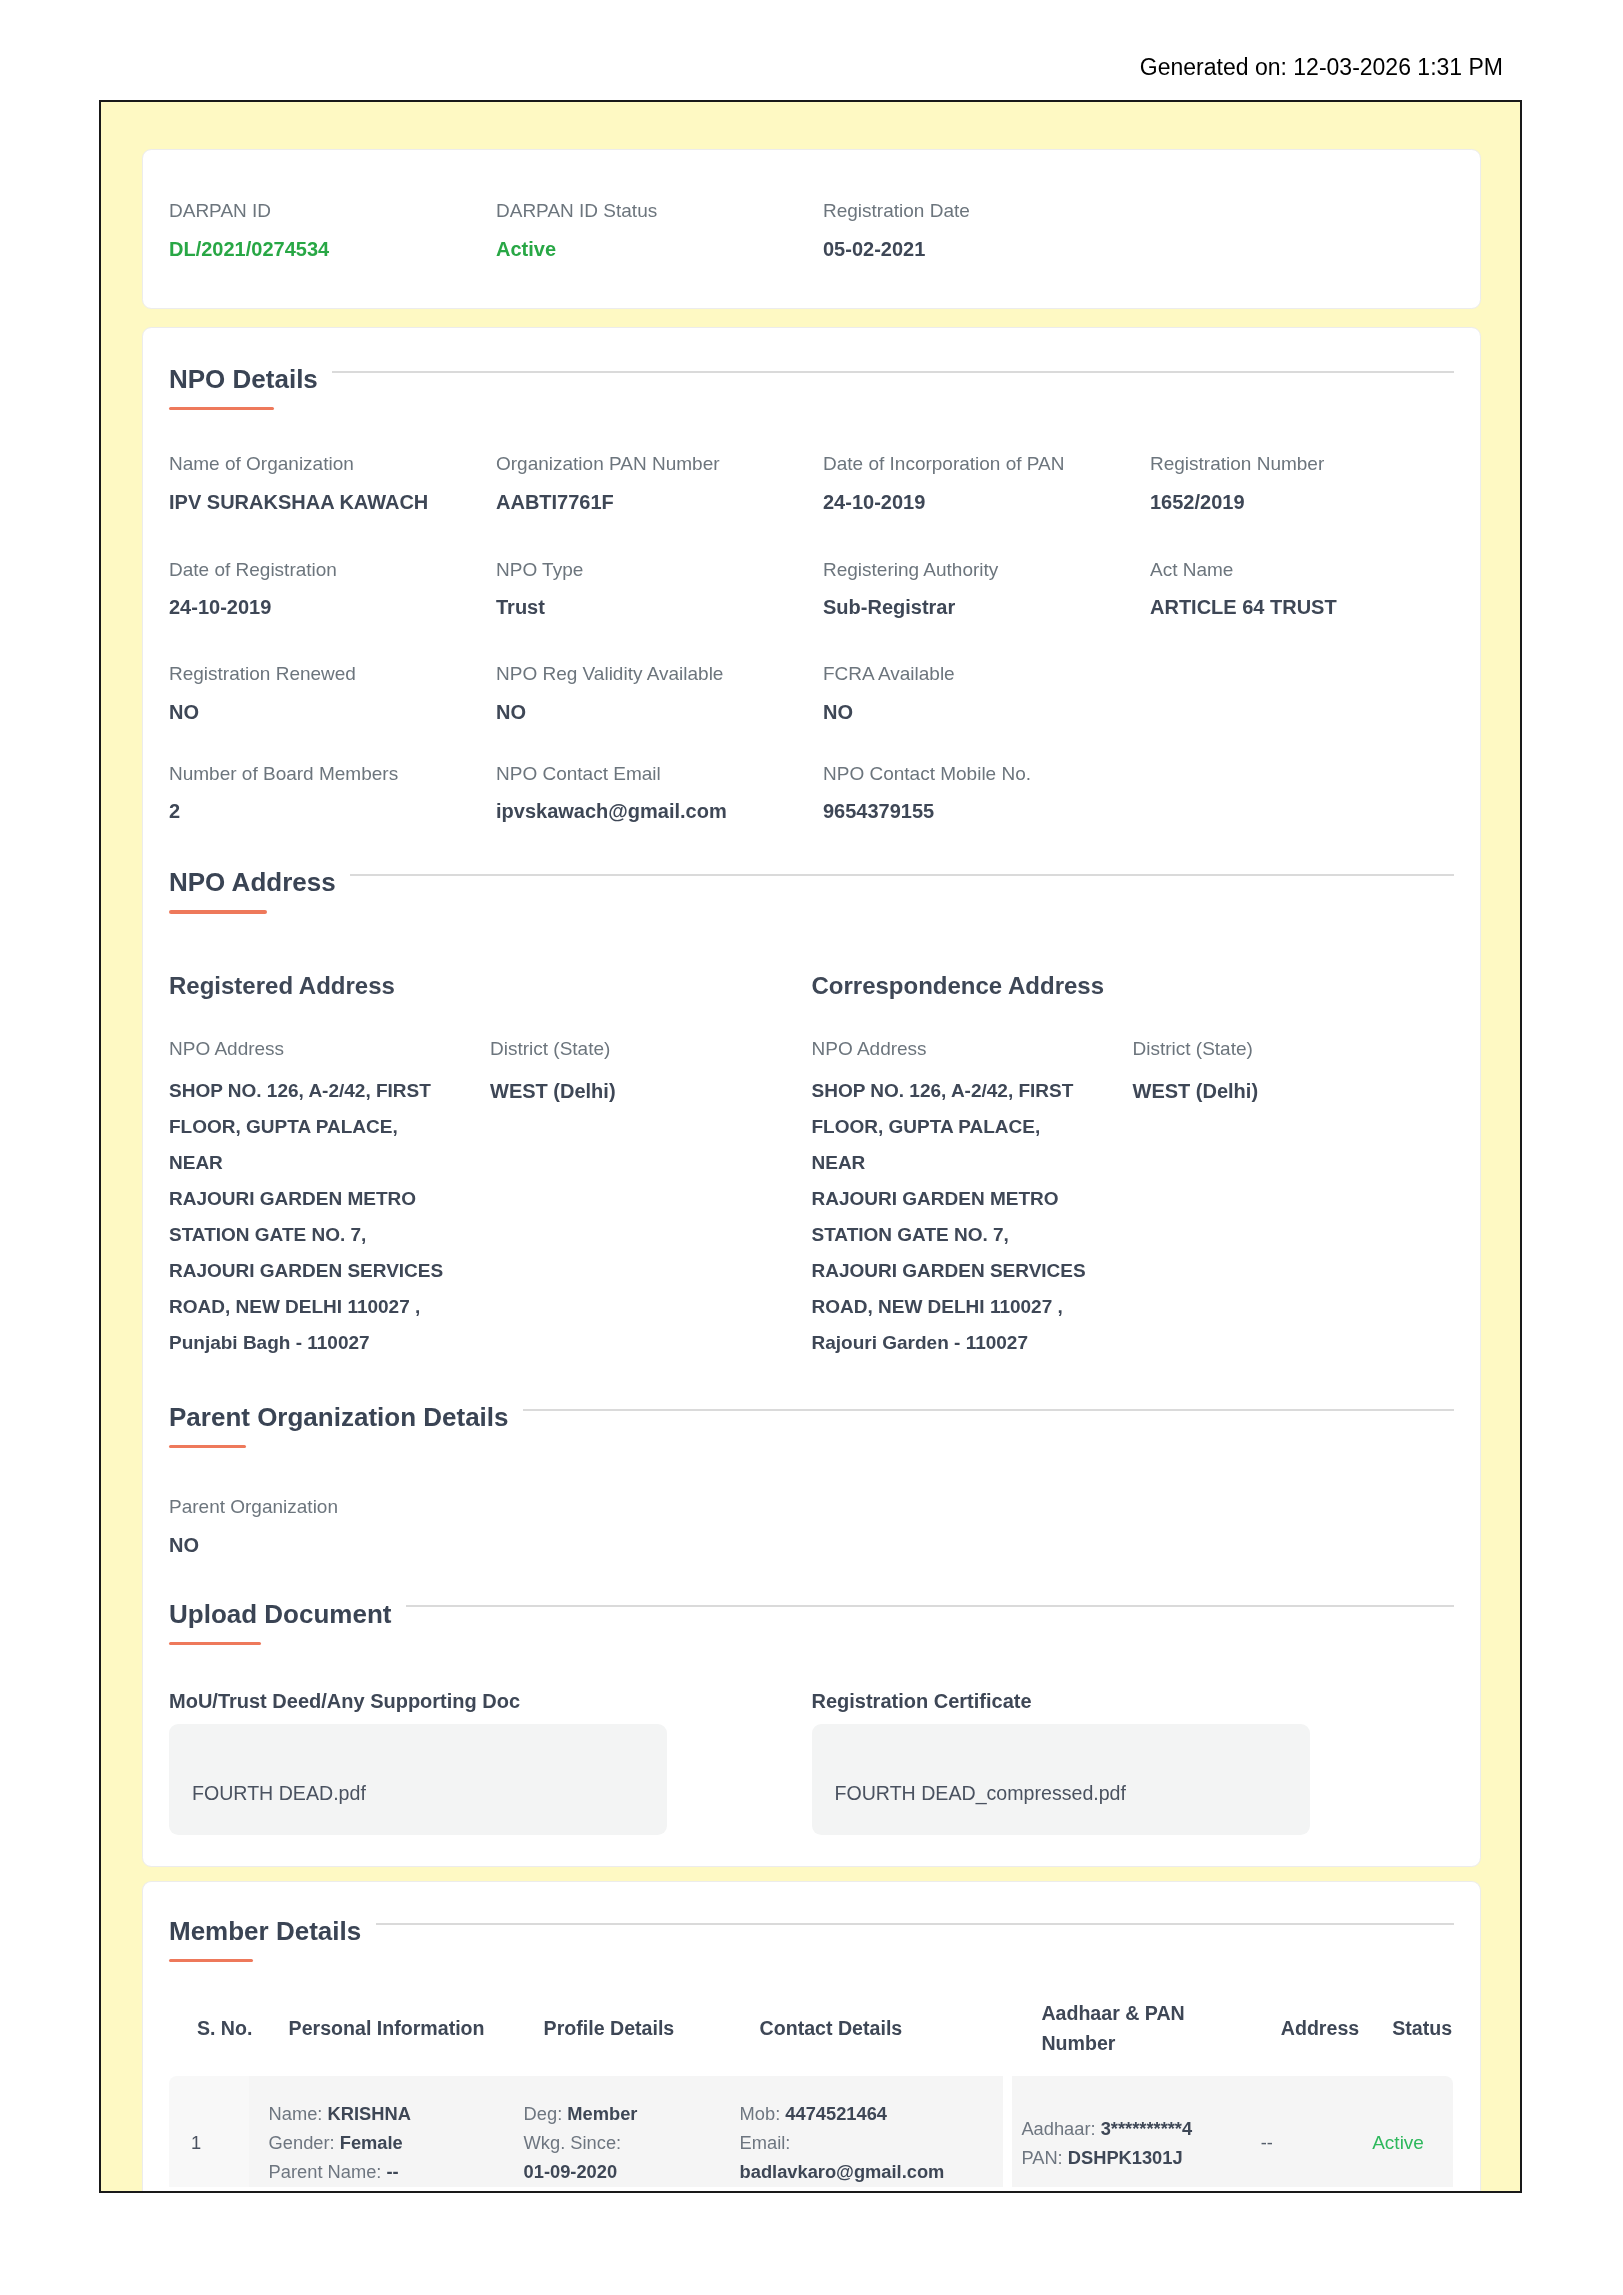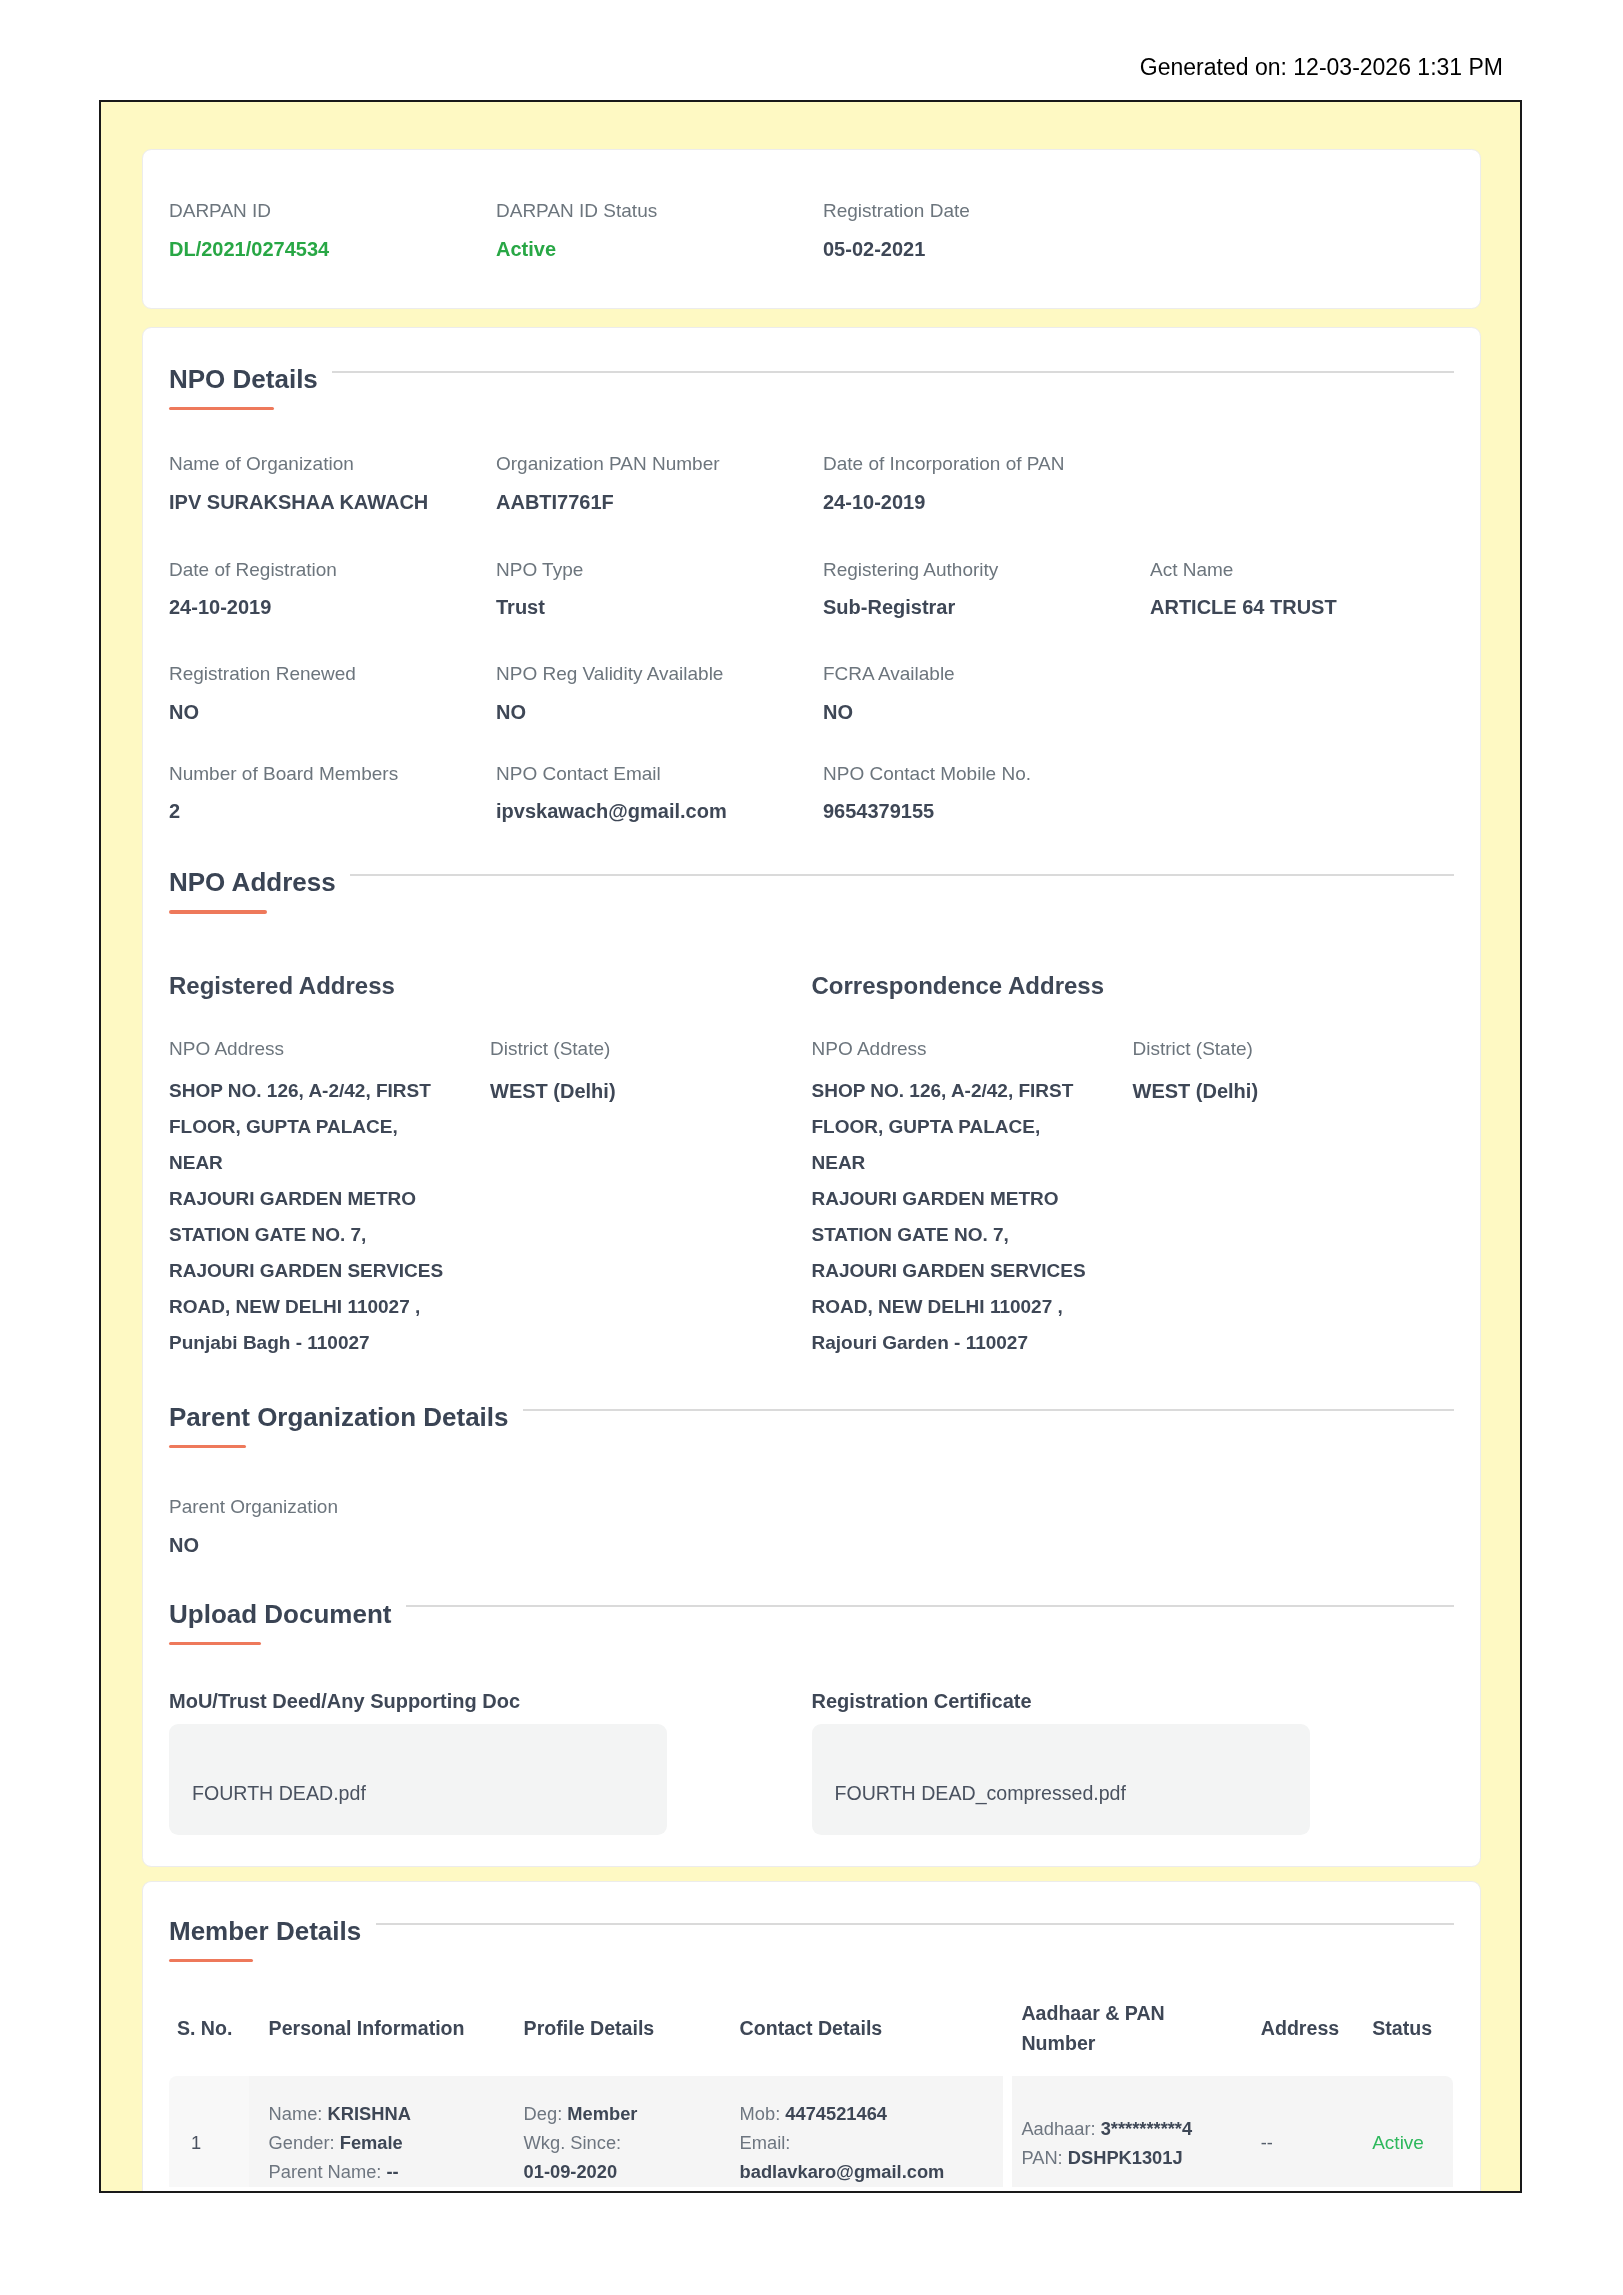--- a/index.html
+++ b/index.html
@@ -52,21 +52,21 @@
   .upload-grid { display:grid; grid-template-columns:1fr 1fr; margin-top:44px; }
   .upload-label { font-size:20px; font-weight:bold; color:#3e4756; line-height:25px; }
   .file-box {
     width:498px; height:111px; background:#f3f4f4; border-radius:9.2px;
     margin-top:10.5px; padding:58px 0 0 23px; cursor:pointer;
   }
   .file-name { font-size:19.6px; color:#4a5260; }
 
   .member-table { margin-top:36px; }
   .m-grid { display:grid; grid-template-columns:80px 255px 216px 283px 9.2px 229px 92px 120px; }
-  .m-head { align-items:center; }
+  .m-head { align-items:center;margin-left:20px; }
   .m-head .hcell { font-size:19.6px; font-weight:bold; color:#3e4756; line-height:30px; padding-left:19.6px; }
   .m-head .hcell.sno { padding-left:7.9px; }
   .m-head .hcell.aadhaar { padding-left:9.2px; }
   .m-head .hcell.aadhaar span { display:inline-block; max-width:151px; }
   .m-head .hcell.status { padding-left:39px; }
   .m-row { margin-top:17.7px; height:111px; overflow:hidden; }
   .m-row .cell { background:#f5f5f5; padding:23.6px 0 0 19.6px; font-size:18.3px; line-height:29px; }
   .m-row .cell.first { border-radius:7.9px 0 0 0; background:#f8f8f8; padding-left:22px; padding-top:52px; color:#4a5260; }
   .m-row .cell.gap { background:#fff; padding:0; }
   .m-row .cell.aadhaar { padding-left:9.2px; padding-top:38px; }
@@ -113,20 +113,24 @@
            <div class="value">IPV SURAKSHAA KAWACH</div>
         </div>
       <div>
           <div class="label">Organization PAN Number</div>
            <div class="value">AABTI7761F</div>
         </div>
       <div>
           <div class="label">Date of Incorporation of PAN</div>
            <div class="value">24-10-2019</div>
         </div>
+      <div>
+          <div class="label">Registration Number</div>
+           <div class="value">1652/2019</div>
+        </div>
     </div>
 
     <div class="grid4 field-row r2">
       <div>
           <div class="label">Date of Registration</div>
            <div class="value">24-10-2019</div>
         </div>
       <div>
           <div class="label">NPO Type</div>
            <div class="value">Trust</div>

